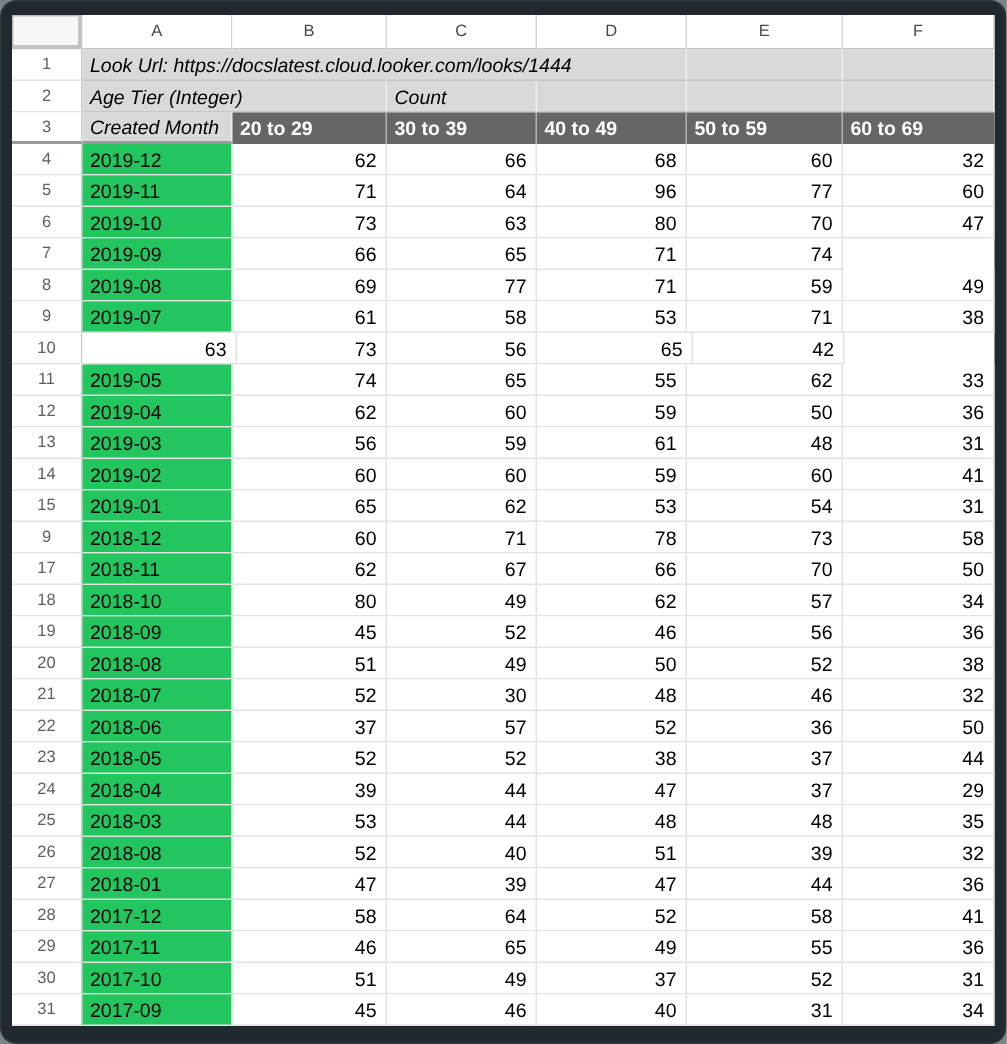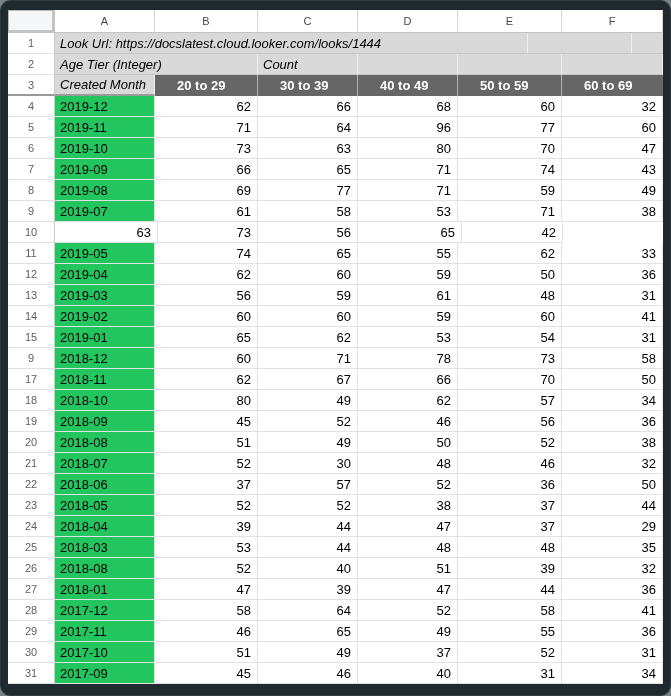--- a/index.html
+++ b/index.html
@@ -16,21 +16,21 @@
   .row { display:flex; height:21px; }
   .row.colhead-row { height:23px; }
   
   .cw-num{ width:47px; flex:none; }
   .cw-a{ width:100px; flex:none; }
   .cw-b{ width:103px; flex:none; }
   .cw-c{ width:100px; flex:none; }
   .cw-d{ width:100px; flex:none; }
   .cw-e{ width:104px; flex:none; }
   .cw-f{ width:101px; flex:none; }
-  .cw-ad{ width:473px; flex:none; } 
+  .cw-ad{ width:403px; flex:none; } 
   .cw-bc{ width:203px; flex:none; } 
 
   .corner {
     background:#f5f7f8;
     border-left:1px solid #b9b9b9; border-top:1px solid #b9b9b9;
     border-right:3px solid #c3c3c3; border-bottom:3px solid #c3c3c3;
   }
   .colhead {
     display:flex; align-items:center; justify-content:center;
     background:#ffffff; color:#45494c; font-size:11px;
@@ -40,21 +40,21 @@
     display:flex; align-items:center; justify-content:center;
     background:#ffffff; color:#5a5f62; font-size:11px;
     border-right:1px solid #c9c9c9; border-bottom:1px solid #e2e2e2;
   }
   .cell { display:flex; align-items:center; font-size:13px; color:#000; }
   .graycell {
     background:#d9d9d9; font-style:italic; padding-left:5px;
     border-right:1px solid #efefef; border-bottom:1px solid #c6c6c6;
   }
   .darkcell {
-    background:#666666; color:#ffffff; font-weight:bold; padding-left:22px;
+    background:#666666; color:#ffffff; font-weight:bold; padding-left:5px;
     border-right:1px solid #b3b3b3;
   }
   .darkcell:last-child { border-right:none; }
   .monthcell {
     background:#22c55e; padding-left:5px;
     border-right:1px solid #e0e0e0; border-bottom:1px solid #e2e2e2;
   }
   .valuecell {
     background:#ffffff; justify-content:flex-end; padding-right:6px;
     border-right:1px solid #e2e2e2; border-bottom:1px solid #e2e2e2;
@@ -132,21 +132,20 @@
     <div class="cell valuecell cw-e">70</div>
     <div class="cell valuecell cw-f">47</div>
   </div>
         <div class="row">
     <div class="rownum cw-num">7</div>
     <div class="cell monthcell cw-a">2019-09</div>
     <div class="cell valuecell cw-b">66</div>
     <div class="cell valuecell cw-c">65</div>
     <div class="cell valuecell cw-d">71</div>
     <div class="cell valuecell cw-e">74</div>
-    <div class="cell valuecell cw-f">43</div>
   </div>
         <div class="row">
     <div class="rownum cw-num">8</div>
     <div class="cell monthcell cw-a">2019-08</div>
     <div class="cell valuecell cw-b">69</div>
     <div class="cell valuecell cw-c">77</div>
     <div class="cell valuecell cw-d">71</div>
     <div class="cell valuecell cw-e">59</div>
     <div class="cell valuecell cw-f">49</div>
   </div>

